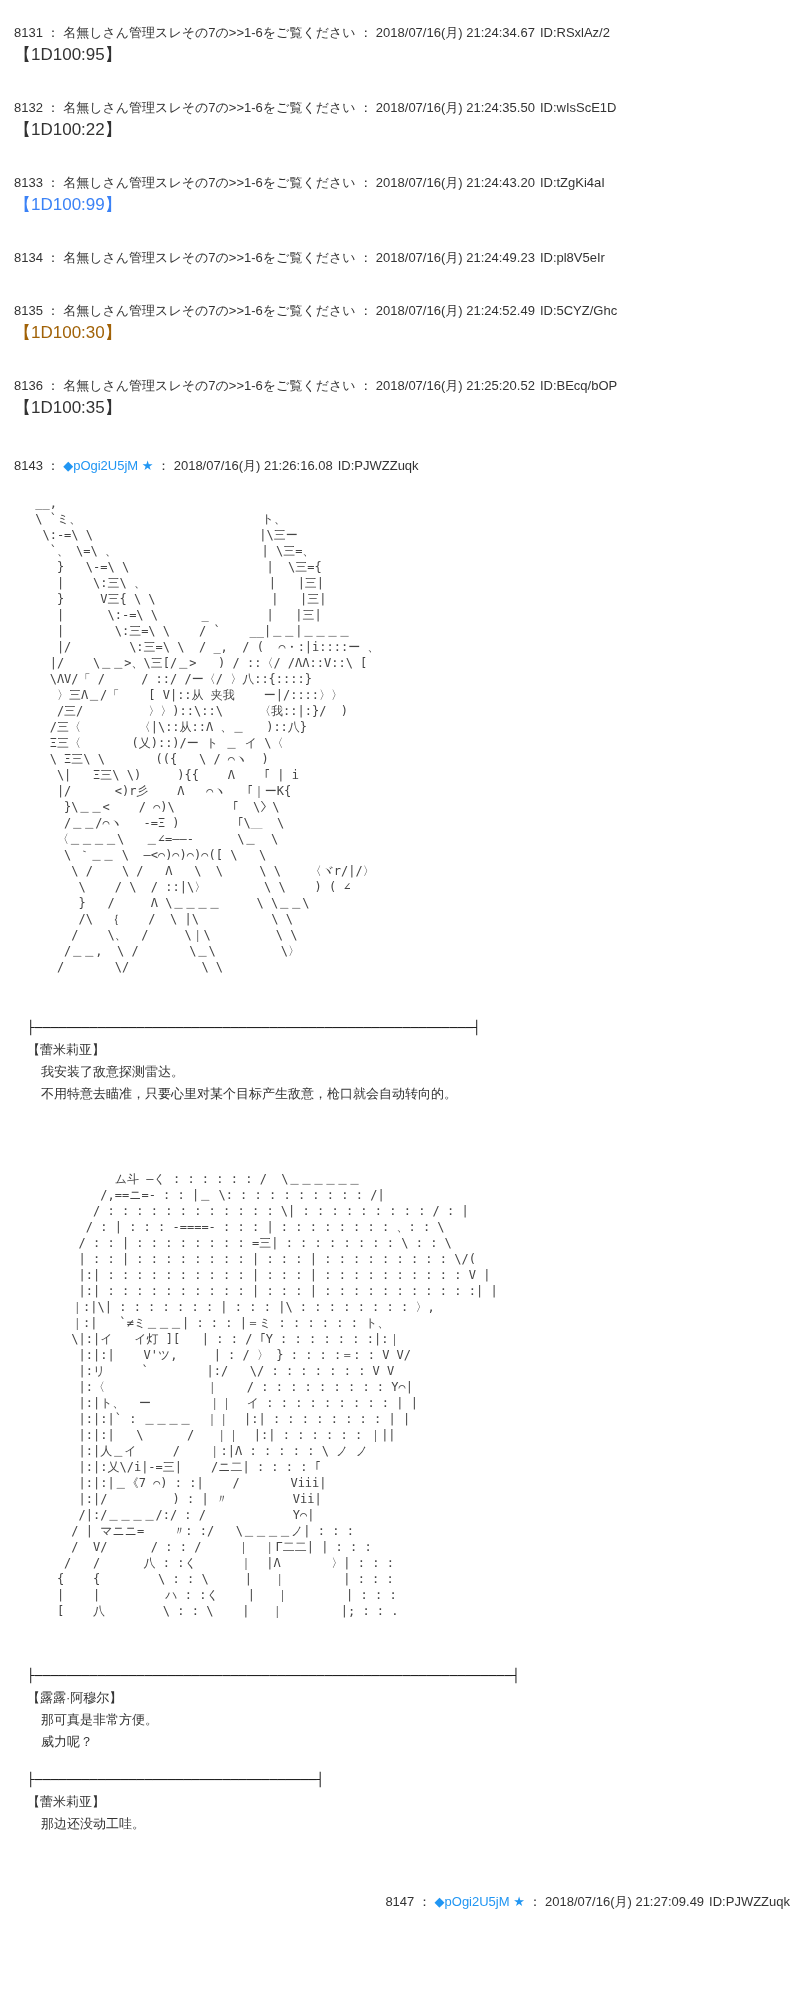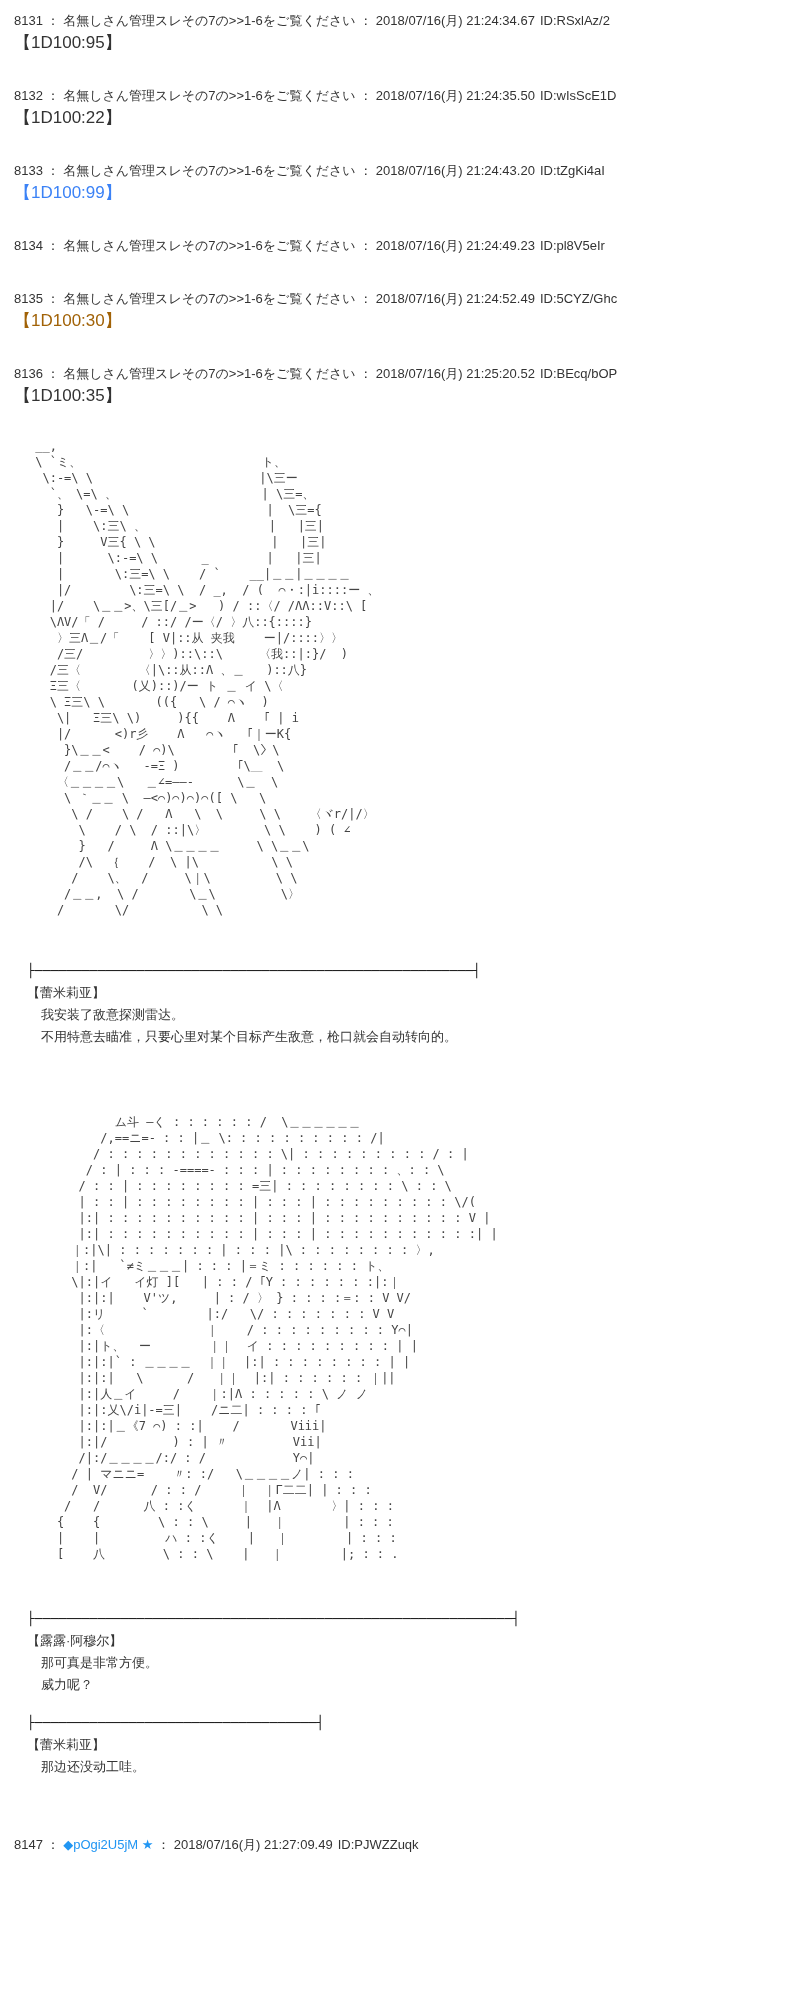--- a/index.html
+++ b/index.html
@@ -3,29 +3,29 @@
 <meta charset="utf-8">
 <style>
   * { margin:0; padding:0; box-sizing:border-box; }
   html,body { background:#ffffff; }
   body {
     width:800px; height:2000px; overflow:hidden;
     color:#333333;
     font-family:"Liberation Sans","DejaVu Sans",sans-serif;
     font-size:13px;
   }
-  .page { padding:10px 10px 0 14px; }
+  .page { padding:22px 10px 0 14px; }
 
   .post-header { font-size:13px; line-height:22px; white-space:nowrap; }
   .dice-line   { font-size:17px; line-height:22px; }
   .anon-post   { margin-bottom:31px; }
   .pid { margin-left:5px; }
 
   .trip-post { margin-top:36px; }
-  .trip-post-bottom { margin-top:56px; }
+  .trip-post-bottom { margin-top:56px;text-align:right; }
 
   .aa {
     font-family:"DejaVu Sans Mono","Liberation Mono",monospace;
     font-size:12px; line-height:16px; white-space:pre; color:#444444;
   }
   .aa1 { margin-top:18px; margin-left:14px; }
   .aa2 { margin-top:66px; margin-left:14px; }
 
   .sepline {
     font-family:"DejaVu Sans Mono","Liberation Mono",monospace;
@@ -67,20 +67,23 @@
   <div class="anon-post">
     <div class="post-header"><span>8135</span><span> ： </span><span>名無しさん管理スレその7の&gt;&gt;1-6をご覧ください</span><span> ： </span><span>2018/07/16(月) 21:24:52.49</span><span class="pid">ID:5CYZ/Ghc</span></div>
     <div class="dice-line" style="color: #a16207;">【1D100:30】</div>
   </div>
 
   <div class="anon-post">
     <div class="post-header"><span>8136</span><span> ： </span><span>名無しさん管理スレその7の&gt;&gt;1-6をご覧ください</span><span> ： </span><span>2018/07/16(月) 21:25:20.52</span><span class="pid">ID:BEcq/bOP</span></div>
     <div class="dice-line" style="color: rgb(51, 51, 51);">【1D100:35】</div>
   </div>
 
+  <div class="trip-post">
+    <div class="post-header"><span>8143</span><span> ： </span><span style="color: rgb(33, 150, 243);">◆pOgi2U5jM ★</span><span> ： </span><span>2018/07/16(月) 21:26:16.08</span><span class="pid">ID:PJWZZuqk</span></div>
+  </div>
 
   <pre class="aa aa1"> __,
  \ `ミ、                         ト、
   \:-=\ \                       |\三ー
    `、 \=\ 、                    | \三=、
     }   \-=\ \                   |  \三={
     |    \:三\ 、                 |   |三|
     }     V三{ \ \                |   |三|
     |      \:-=\ \      _        |   |三|
     |       \:三=\ \    / `    __|＿＿|＿＿＿＿

